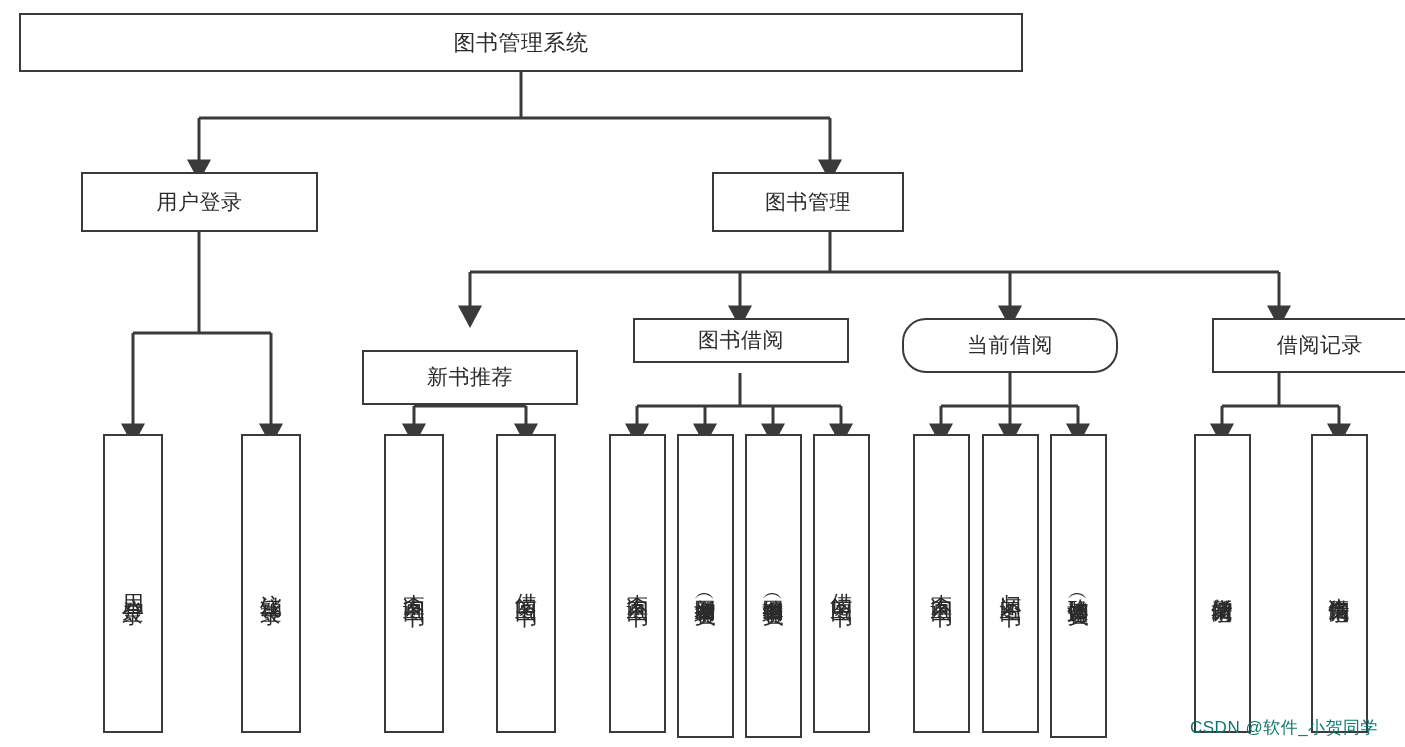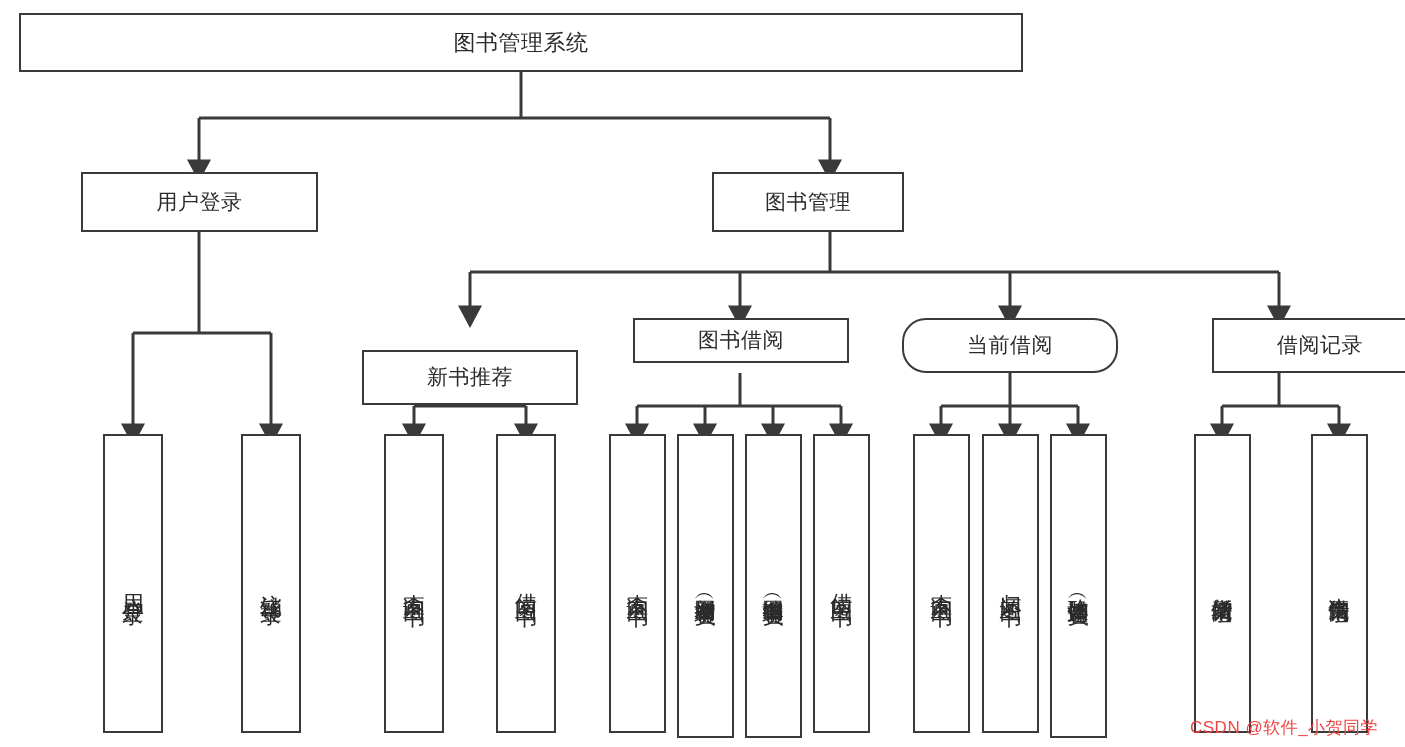--- a/index.html
+++ b/index.html
@@ -17,21 +17,21 @@
   
   .node.h .lbl{font-size:21px;}
   .node.root .lbl{font-size:22px;}
 
   
   .node.v{align-items:center;justify-content:center;}
   .node.v .lbl{writing-mode:vertical-rl;text-orientation:upright;
                font-size:22px;line-height:1;letter-spacing:4px;}
   .node.v.tight .lbl{letter-spacing:1px;font-size:21px;}
 
-  .watermark{position:absolute;color:#ef4444;font-size:17px;
+  .watermark{position:absolute;color:#0f766e;font-size:17px;
              white-space:nowrap;letter-spacing:0.5px;}
 </style>
 </head>
 <body>
 
 <div id="stage">
 
   <svg class="edges" viewBox="0 0 1405 747">
     <defs>
       <marker id="arrow" markerWidth="12" markerHeight="12" refX="2.2" refY="4" orient="auto" markerUnits="strokeWidth">

